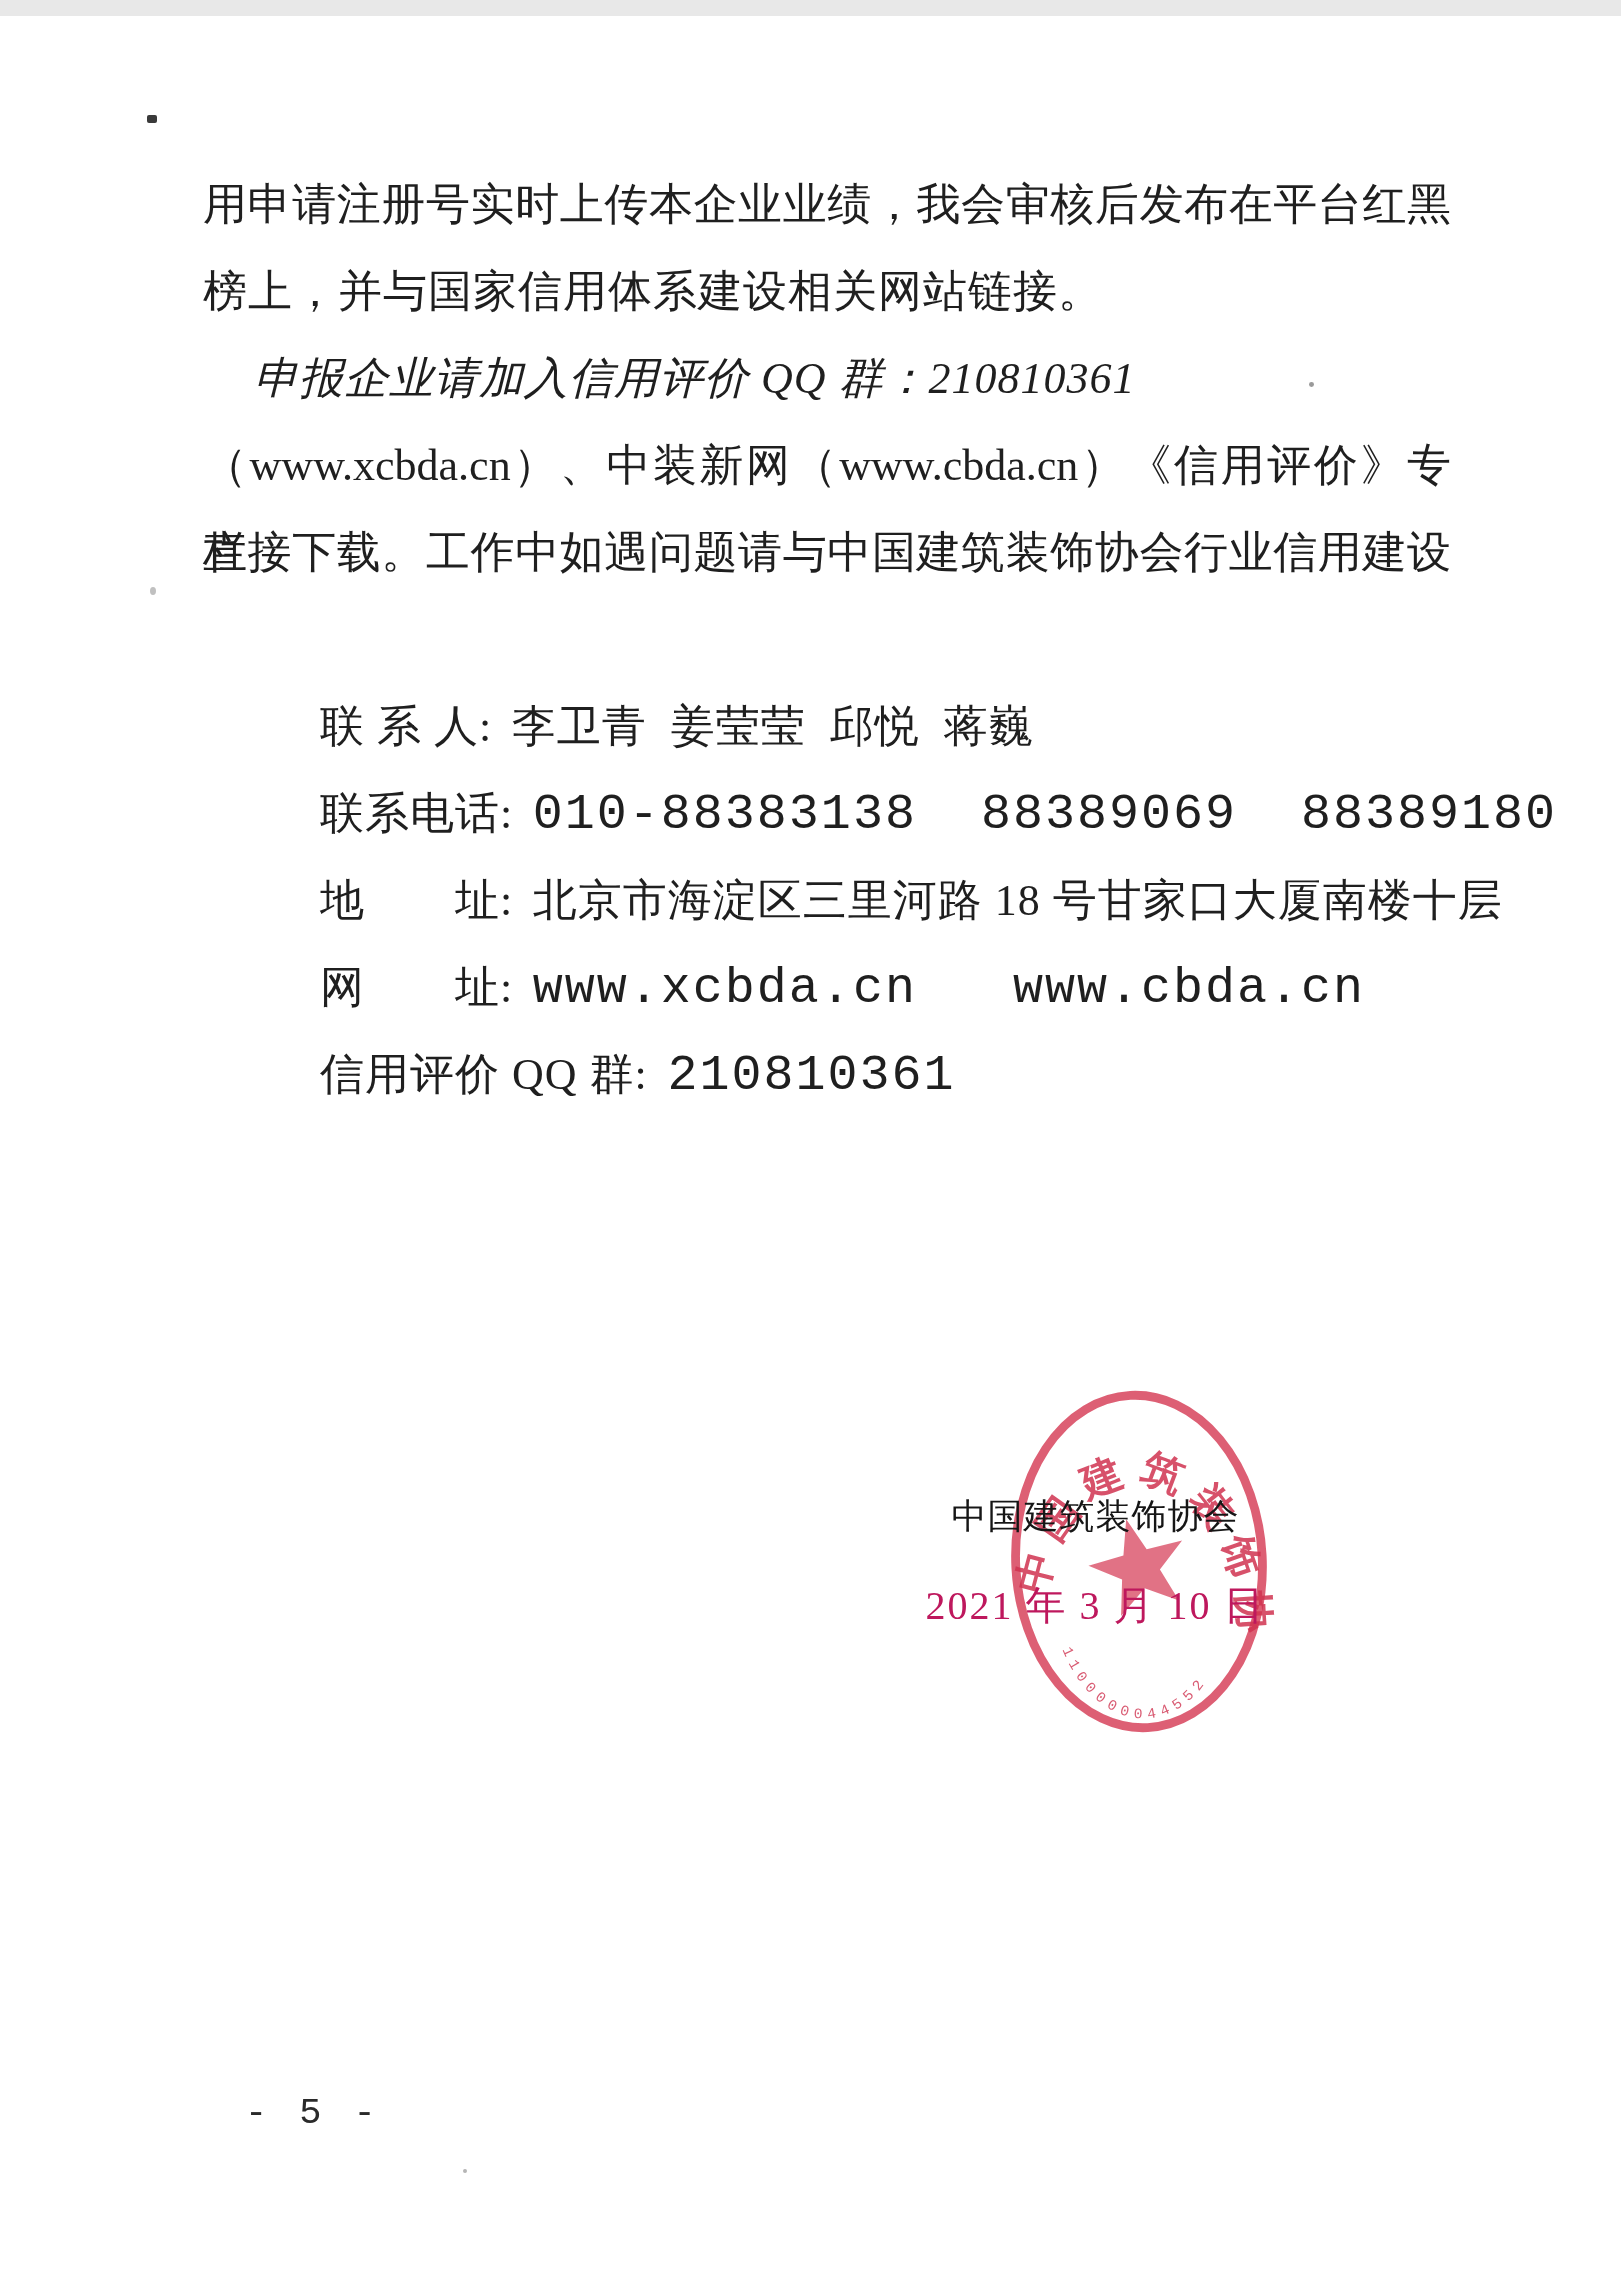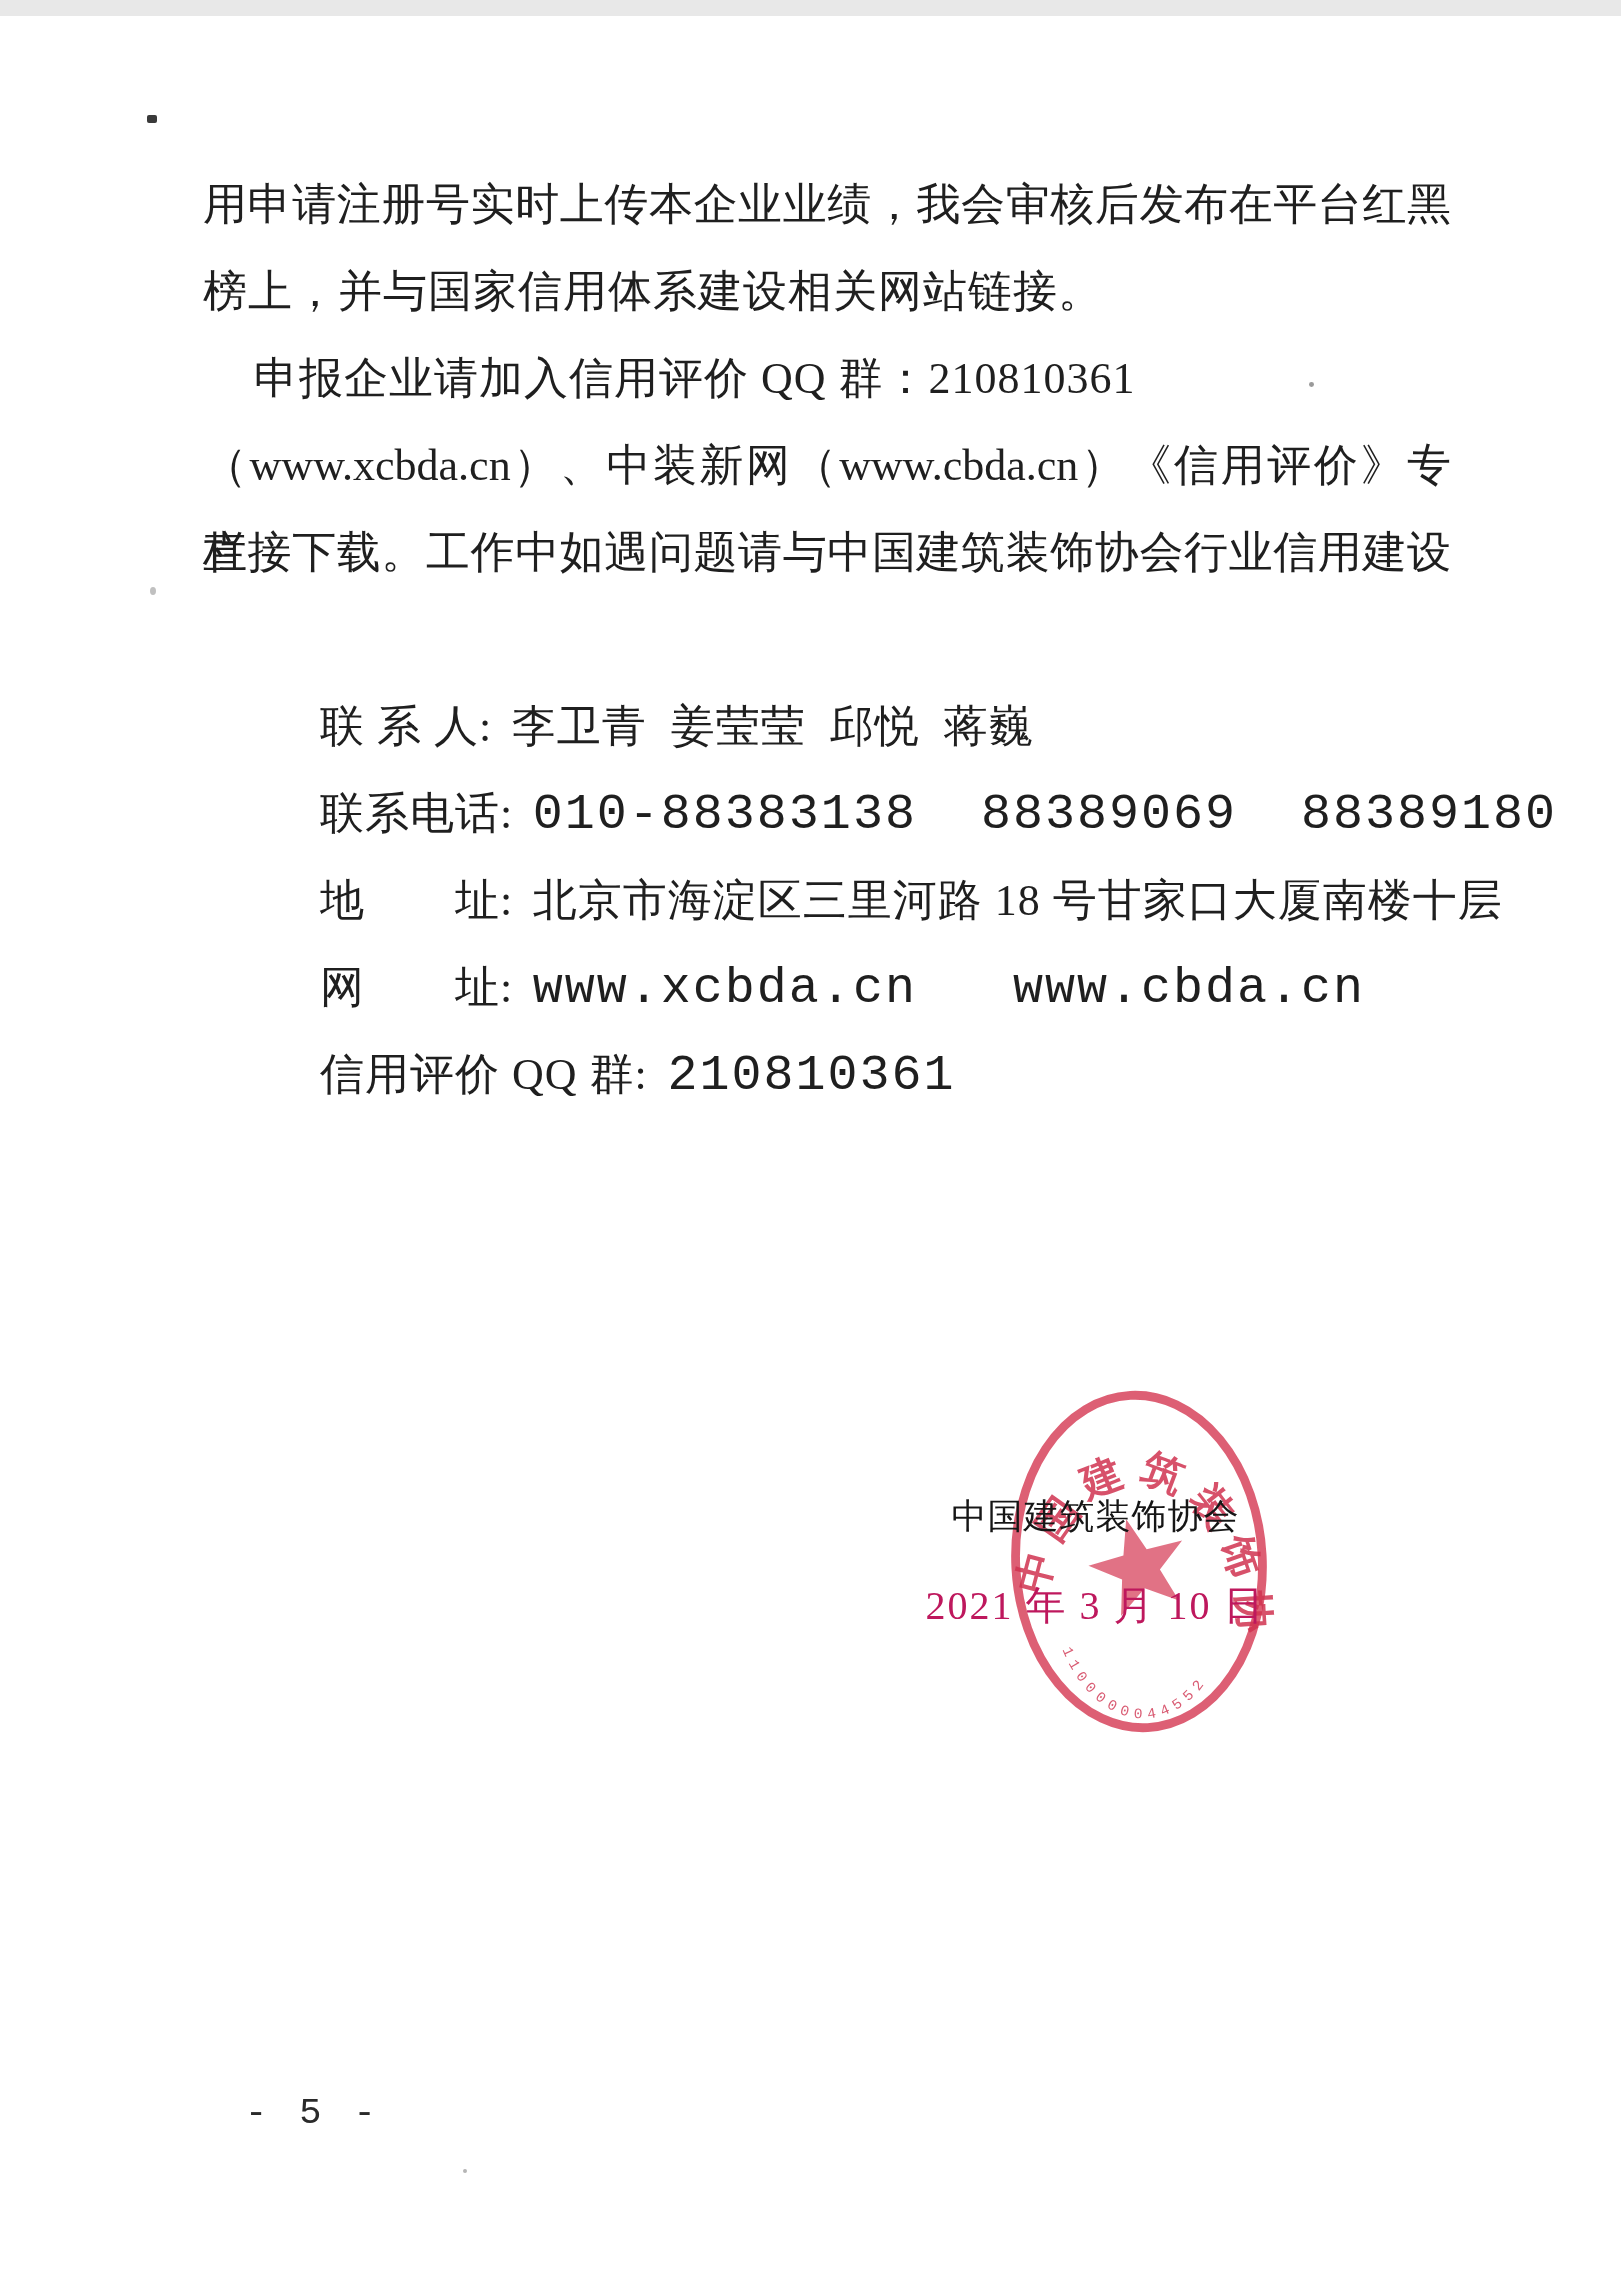--- a/index.html
+++ b/index.html
@@ -24,21 +24,21 @@
     letter-spacing:1px;
     white-space:nowrap;
   }
   .bline.j{
     white-space:normal;
     text-align:justify;
     text-align-last:justify;
     text-justify:inter-character;
     letter-spacing:0;
   }
-  .bline.indent{padding-left:51px;}
+  .bline.indent{padding-left:51px;font-style:italic;}
   .crow{
     height:87px;
     line-height:87px;
     font-size:44px;
     padding-left:51px;
     white-space:pre;
   }
   .clabel{letter-spacing:1px;}
   .cvalue{margin-left:19.6px;letter-spacing:1px;}
   .cvalue.mono{

